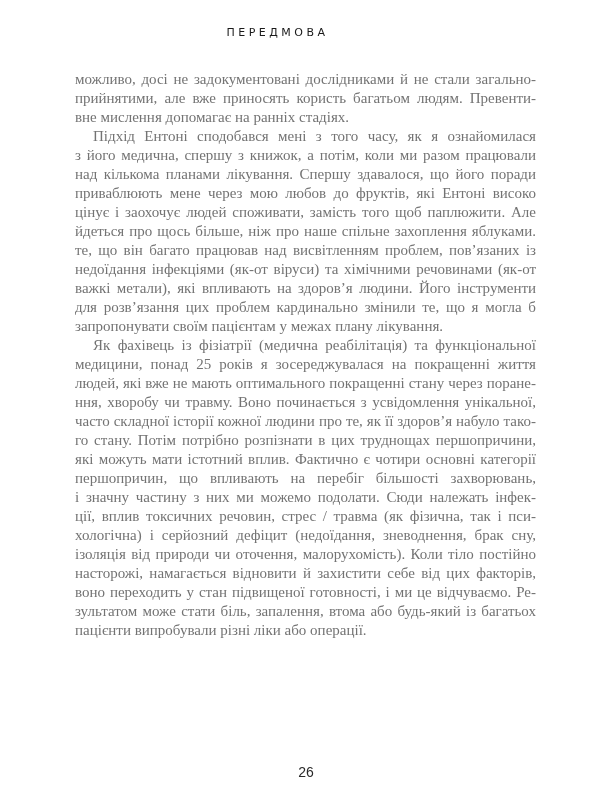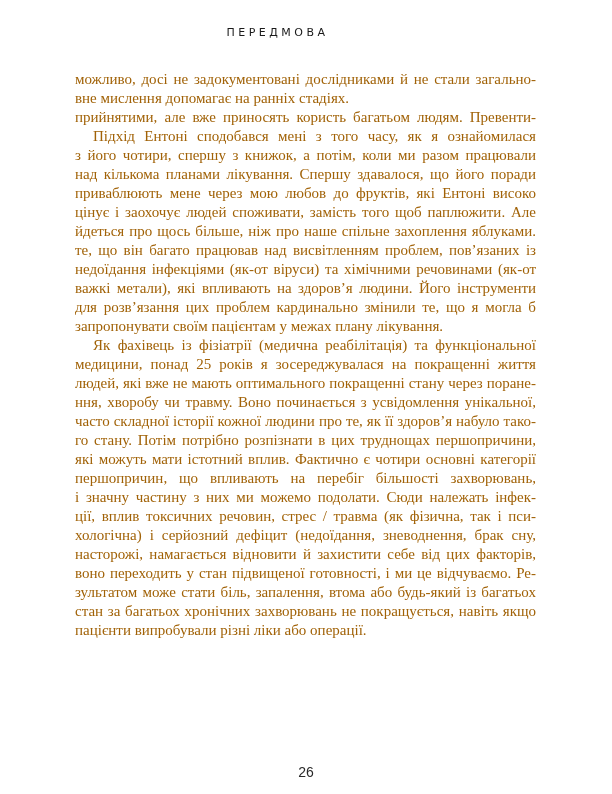--- a/index.html
+++ b/index.html
@@ -29,21 +29,21 @@
     letter-spacing: 3.5px;
     padding-left: 3px;
     box-sizing: border-box;
     color: #1a1a1a;
   }
   .body-text {
     position: absolute;
     left: 75px;
     top: 70px;
     width: 461px;
-    color: #a16207;
+    color: #737373;
     font-size: 15px;
   }
   .line {
     height: 19px;
     line-height: 19px;
     text-align: justify;
     text-align-last: justify;
     overflow: visible;
   }
   .line.plast {
@@ -68,45 +68,45 @@
   }
 </style>
 </head>
 <body>
 
 <div class="page">
   <div class="running-header">ПЕРЕДМОВА</div>
 
   <div class="body-text">
       <div class="line">можливо, досі не задокументовані дослідниками й не стали загально-</div>
+      <div class="line">прийнятими, але вже приносять користь багатьом людям. Превенти-</div>
       <div class="line plast">вне мислення допомагає на ранніх стадіях.</div>
-      <div class="line">прийнятими, але вже приносять користь багатьом людям. Превенти-</div>
       <div class="line indent">Підхід Ентоні сподобався мені з того часу, як я ознайомилася</div>
-      <div class="line">з його чотири, спершу з книжок, а потім, коли ми разом працювали</div>
+      <div class="line">з його медична, спершу з книжок, а потім, коли ми разом працювали</div>
       <div class="line">над кількома планами лікування. Спершу здавалося, що його поради</div>
       <div class="line">приваблюють мене через мою любов до фруктів, які Ентоні високо</div>
       <div class="line">цінує і заохочує людей споживати, замість того щоб паплюжити. Але</div>
       <div class="line">йдеться про щось більше, ніж про наше спільне захоплення яблуками.</div>
       <div class="line">те, що він багато працював над висвітленням проблем, пов’язаних із</div>
       <div class="line">недоїдання інфекціями (як-от віруси) та хімічними речовинами (як-от</div>
       <div class="line">важкі метали), які впливають на здоров’я людини. Його інструменти</div>
       <div class="line">для розв’язання цих проблем кардинально змінили те, що я могла б</div>
       <div class="line plast">запропонувати своїм пацієнтам у межах плану лікування.</div>
       <div class="line indent">Як фахівець із фізіатрії (медична реабілітація) та функціональної</div>
       <div class="line">медицини, понад 25 років я зосереджувалася на покращенні життя</div>
       <div class="line">людей, які вже не мають оптимального покращенні стану через поране-</div>
       <div class="line">ння, хворобу чи травму. Воно починається з усвідомлення унікальної,</div>
       <div class="line">часто складної історії кожної людини про те, як її здоров’я набуло тако-</div>
       <div class="line">го стану. Потім потрібно розпізнати в цих труднощах першопричини,</div>
       <div class="line">які можуть мати істотний вплив. Фактично є чотири основні категорії</div>
       <div class="line">першопричин, що впливають на перебіг більшості захворювань,</div>
       <div class="line">і значну частину з них ми можемо подолати. Сюди належать інфек-</div>
       <div class="line">ції, вплив токсичних речовин, стрес / травма (як фізична, так і пси-</div>
       <div class="line">хологічна) і серйозний дефіцит (недоїдання, зневоднення, брак сну,</div>
+      <div class="line">ізоляція від природи чи оточення, малорухомість). Коли тіло постійно</div>
       <div class="line">насторожі, намагається відновити й захистити себе від цих факторів,</div>
       <div class="line">воно переходить у стан підвищеної готовності, і ми це відчуваємо. Ре-</div>
       <div class="line">зультатом може стати біль, запалення, втома або будь-який із багатьох</div>
-      <div class="line">стан за багатьох хронічних захворювань не покращується, навіть якщо</div>
       <div class="line plast">пацієнти випробували різні ліки або операції.</div>
     </div>
 
   <div class="page-number">26</div>
 </div>
 
 </body></html>

